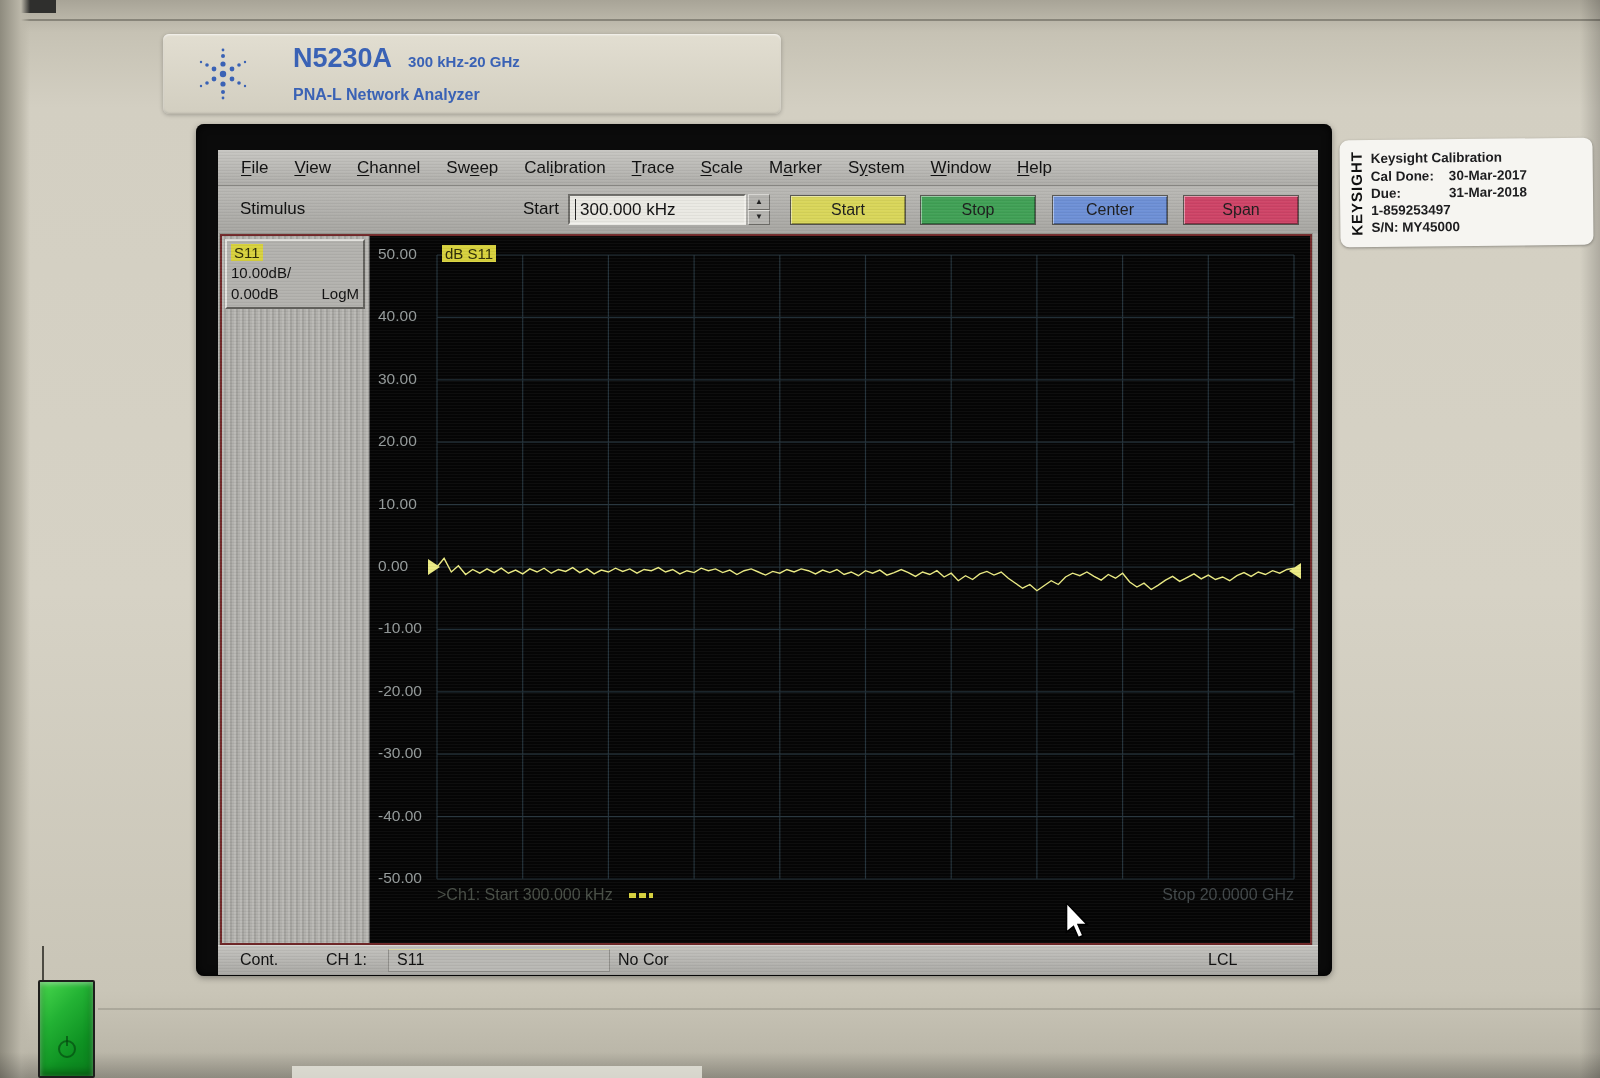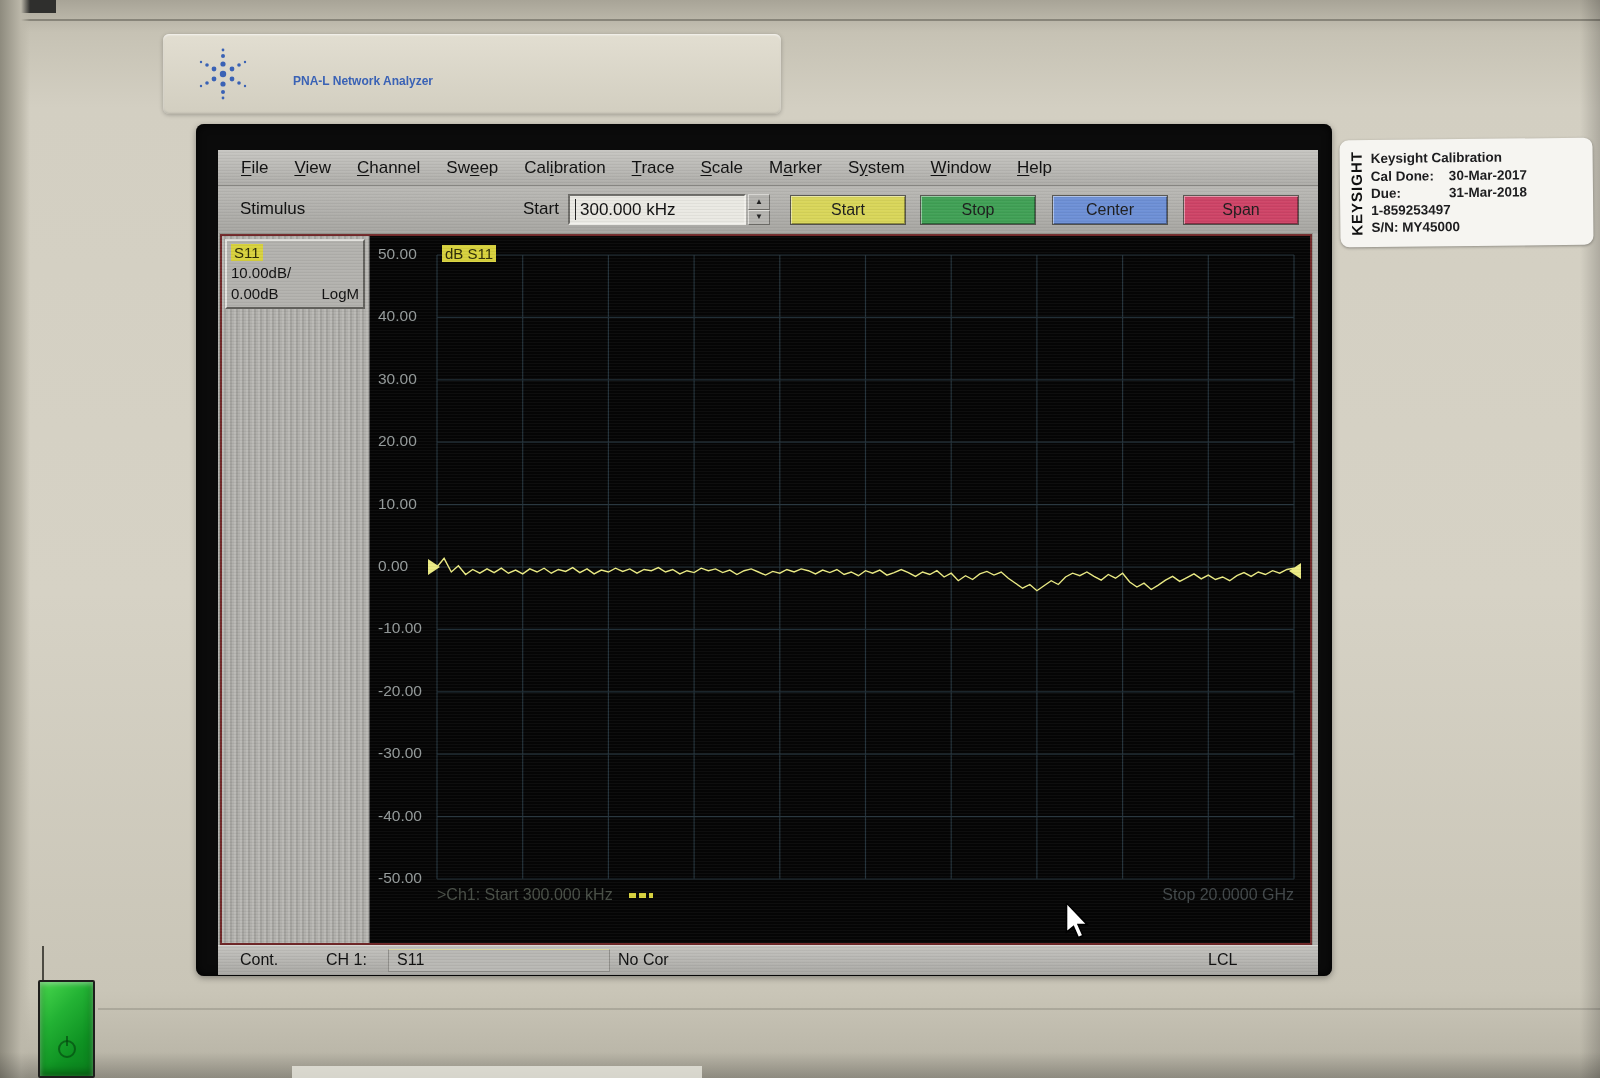--- a/index.html
+++ b/index.html
@@ -23,21 +23,21 @@
   .brand-plate{position:absolute;left:163px;top:34px;width:618px;height:80px;
     background:linear-gradient(180deg,#e2deD1,#d2cec0);border-radius:6px;
     box-shadow:inset 0 1px 2px rgba(255,255,255,.7), inset 0 -1px 2px rgba(0,0,0,.15), 0 1px 4px rgba(0,0,0,.25);
     display:flex;align-items:center;}
   .logo{margin-left:34px;width:52px;height:56px;flex:0 0 auto;}
   .brand-name{font-size:27px;font-weight:bold;color:#3e3e45;margin-left:16px;letter-spacing:.5px;}
   .model-block{margin-left:44px;line-height:1.05;}
   .model-line1{display:flex;align-items:baseline;}
   .model-no{font-size:27px;font-weight:bold;color:#3a62b5;}
   .model-range{font-size:15px;font-weight:bold;color:#3a62b5;margin-left:16px;}
-  .model-line2{font-size:12px;font-weight:bold;color:#3a62b5;margin-top:14px;}
+  .model-line2{font-size:16px;font-weight:bold;color:#3a62b5;margin-top:14px;}
 
   
   .sticker{position:absolute;left:1340px;top:139px;width:253px;height:107px;background:#f6f5f1;
     border-radius:9px;box-shadow:0 1px 3px rgba(0,0,0,.35);transform:rotate(-.6deg);
     display:flex;align-items:center;padding:6px 6px 6px 8px;color:#1d1d1f;}
   .sticker-vert{writing-mode:vertical-rl;transform:rotate(180deg);font-size:15px;font-weight:bold;
     letter-spacing:1px;margin-right:6px;color:#111;}
   .sticker-body{font-size:13.5px;font-weight:bold;line-height:1.28;}
   .sticker-rows{display:grid;grid-template-columns:74px auto;column-gap:4px;}
 
@@ -142,20 +142,24 @@
         <circle cx="48" cy="40" r="1.2"></circle>
       <circle cx="17" cy="33" r="2.4"></circle>
         <circle cx="10" cy="37" r="1.8"></circle>
         <circle cx="4" cy="40" r="1.2"></circle>
       <circle cx="35" cy="23" r="2.4"></circle>
         <circle cx="42" cy="19" r="1.8"></circle>
         <circle cx="48" cy="16" r="1.2"></circle>
     </g>
   </svg>
   <div class="model-block">
+    <div class="model-line1">
+      <span class="model-no">N5230A</span>
+      <span class="model-range">300 kHz-20 GHz</span>
+    </div>
     <div class="model-line2">PNA-L Network Analyzer</div>
   </div>
 </div>
 
 <div class="sticker">
   <div class="sticker-vert">KEYSIGHT</div>
   <div class="sticker-body">
     <div>Keysight Calibration</div>
     <div class="sticker-rows">
         <span>Cal Done:</span>

